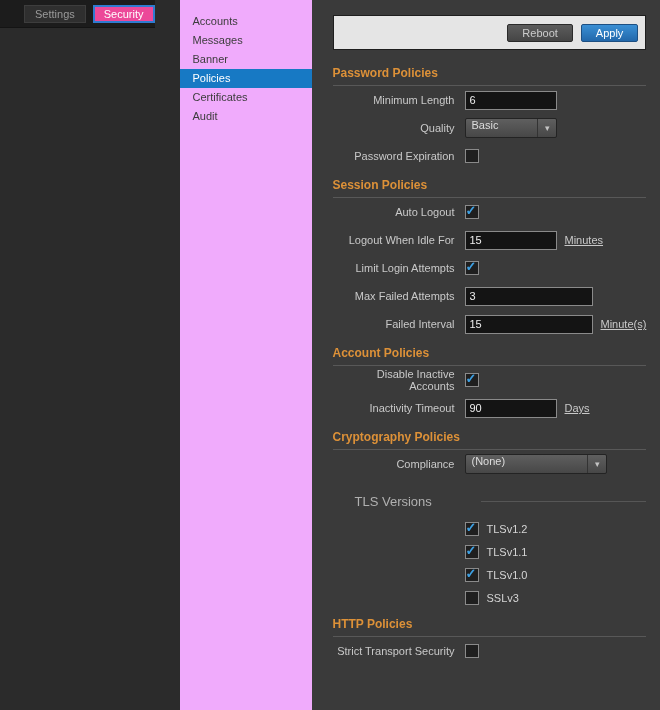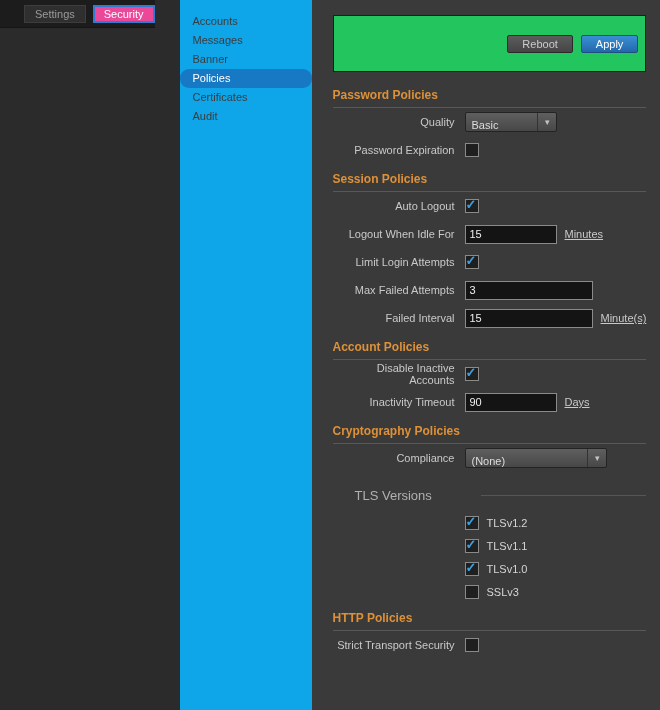--- a/index.html
+++ b/index.html
@@ -26,42 +26,42 @@
   }
   .tab.active {
     color: #ffffff; background: #ec4899;
     border: 2px solid #2e7bd0; padding: 1px 9px;
   }
 
   
   .body-row { flex: 1; display: flex; min-height: 0; }
   .gutter { width: 25px; background: #2b2b2b; }
   .sidebar {
-    width: 132px; background: #0ea5e9;
+    width: 132px; background: #f0abfc;
     padding-top: 12px;
   }
   .side-item {
     height: 19px; line-height: 19px;
     font-size: 11px; color: #3c3c3c;
     padding-left: 13px; cursor: default;
   }
-  .side-item.selected { background: #1779c4; color: #ffffff; border-radius: 9px; }
+  .side-item.selected { background: #1779c4; color: #ffffff; }
 
   .main {
     flex: 1; background: #3a3a3a;
     padding: 0 23px 0 21px;
     overflow: hidden;
   }
 
   
   .toolbar {
     margin-top: 15px; height: 23px;
-    background: #22c55e; border: 1px solid #1e1e1e;
+    background: #e5e5e5; border: 1px solid #1e1e1e;
     display: flex; justify-content: flex-end; align-items: center;
-    gap: 8px; padding: 16px 7px;
+    gap: 8px; padding: 5px 7px;
   }
   .btn {
     height: 18px; font-size: 11px; font-family: "Liberation Sans", sans-serif;
     padding: 0 14px; border-radius: 2px; cursor: pointer; line-height: 16px;
   }
   .btn-gray {
     background: linear-gradient(#5c5c5c, #454545);
     border: 1px solid #2a2a2a; color: #cccccc;
   }
   .btn-blue {
@@ -85,21 +85,21 @@
   .suffix { margin-left: 8px; color: #c9c9c9; font-size: 11px; text-decoration: underline; }
 
   .txt {
     background: #141414; border: 1px solid #8a8a8a;
     color: #eeeeee; height: 15px; padding: 1px 4px;
     font-size: 11px; font-family: "Liberation Sans", sans-serif;
   }
   .w90 { width: 82px; } .w125 { width: 118px; }
 
   .select {
-    display: inline-flex; justify-content: space-between; align-items: flex-end;
+    display: inline-flex; justify-content: space-between; align-items: flex-start;
     background: linear-gradient(#5f5f5f, #474747);
     border: 1px solid #232323; border-radius: 2px;
     height: 18px; padding: 0 6px; color: #dddddd; font-size: 11px;
     cursor: pointer;
   }
   .sel-w90 { width: 78px; } .sel-w140 { width: 128px; }
   .select-arrow {
     border-left: 1px solid #333333; padding-left: 7px; margin-left: 7px;
     color: #c4c4c4; font-size: 9px; line-height: 18px;
   }
@@ -153,20 +153,24 @@
 
     <div class="main">
 
       <div class="toolbar">
         <button class="btn btn-gray">Reboot</button>
         <button class="btn btn-blue">Apply</button>
       </div>
 
       <div class="sec-h first">Password Policies</div>
 
+      <div class="row">
+        <div class="lbl">Minimum Length</div>
+        <input class="txt w90" value="6" style="">
+      </div>
 
       <div class="row">
         <div class="lbl">Quality</div>
         <div class="select sel-w90">
           <span>Basic</span>
           <span class="select-arrow">▾</span>
         </div>
       </div>
 
       <div class="row">

